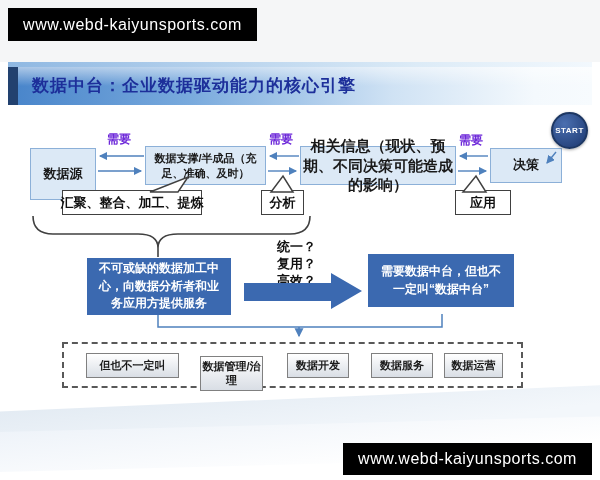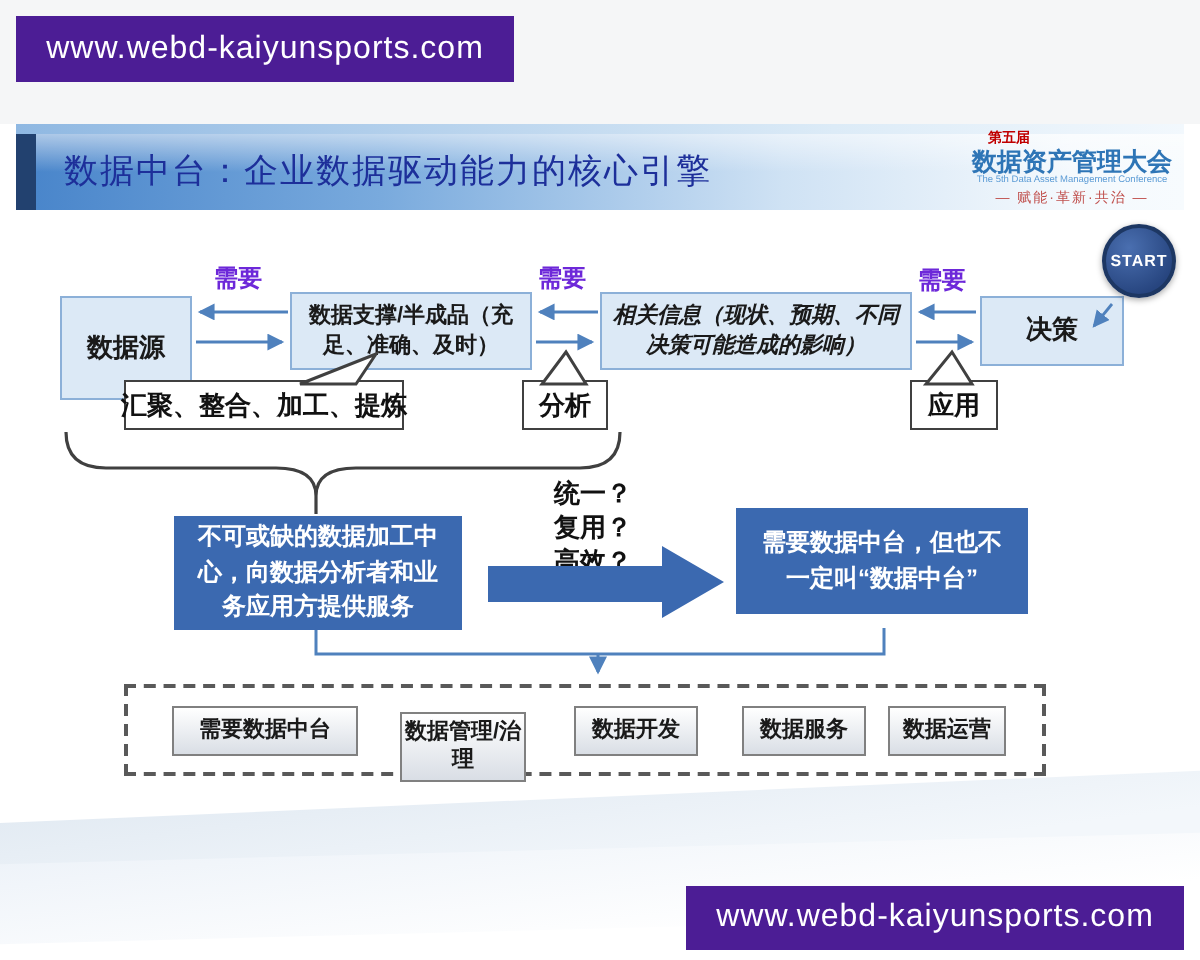--- a/index.html
+++ b/index.html
@@ -1,59 +1,59 @@
 <!DOCTYPE html>
 <html><head>
 <meta charset="utf-8">
 <style>
   html,body{margin:0;padding:0;}
   body{font-family:"Liberation Sans","DejaVu Sans",sans-serif;background:#e9eaec;}
   #canvas{position:relative;width:600px;height:480px;background:#f5f6f7;overflow:hidden;margin:0 auto;}
   .abs{position:absolute;}
-  .bar-dark{background:#4c1d95;color:#fff;display:flex;align-items:center;justify-content:center;
+  .bar-dark{background:#000000;color:#fff;display:flex;align-items:center;justify-content:center;
     font-size:16px;letter-spacing:.5px;z-index:6;}
   #slide{left:0;top:62px;width:600px;height:418px;background:#ffffff;z-index:0;}
   .wave1{left:-20px;top:398px;width:660px;height:46px;background:linear-gradient(175deg,#e3ebf3,#f3f7fb 70%);
     transform:skewY(-2.5deg);z-index:0;}
   .wave2{left:-20px;top:424px;width:660px;height:40px;background:linear-gradient(175deg,#eef3f9,#ffffff 80%);
     transform:skewY(-1.5deg);z-index:0;}
   
   #title-strip{left:8px;top:62px;width:584px;height:5px;
     background:linear-gradient(to right,#8fb8e2,#dcebf7 70%,#f2f8fd);z-index:1;}
   #title-band{left:18px;top:67px;width:574px;height:38px;
     background:linear-gradient(to bottom,rgba(255,255,255,.55),rgba(255,255,255,0) 50%),
       linear-gradient(to right,#4a86cb,#79aadd 30%,#cfe2f4 65%,#f4f9fd 90%,#f7fbfe);z-index:1;}
   #title-accent{left:8px;top:67px;width:10px;height:38px;background:#22416f;z-index:2;}
-  #page-title{left:32px;top:74px;font-size:17px;font-weight:normal;color:#1d2f9a;letter-spacing:1px;z-index:2;white-space:nowrap;}
+  #page-title{left:32px;top:74px;font-size:17px;font-weight:bold;color:#1d2f9a;letter-spacing:1px;z-index:2;white-space:nowrap;}
   
   #logo{left:478px;top:66px;width:116px;text-align:center;z-index:2;line-height:1.15;}
   #logo .edition{display:block;text-align:left;padding-left:16px;font-size:7px;color:#c00000;font-weight:bold;}
   #logo .name{display:block;font-size:12.5px;font-weight:bold;color:#2e75b6;white-space:nowrap;}
   #logo .name-en{display:block;font-size:5px;color:#5b9bd5;white-space:nowrap;transform:scale(.95);}
   #logo .slogan{display:block;font-size:7px;color:#c0504d;margin-top:2px;letter-spacing:1px;}
   #start-btn{left:551px;top:112px;width:37px;height:37px;border-radius:50%;
     background:radial-gradient(circle at 35% 30%,#4a6fb0,#27457f 75%);
     border:2px solid #1d3763;box-shadow:0 1px 3px rgba(0,0,0,.35);
     color:#fff;font-size:8px;font-weight:bold;display:flex;align-items:center;justify-content:center;
     z-index:3;cursor:pointer;box-sizing:border-box;letter-spacing:.5px;}
   
   .fbox{background:#dce9f6;border:1.2px solid #8cb0d8;color:#1a1a1a;display:flex;align-items:center;
     justify-content:center;text-align:center;font-weight:600;z-index:2;box-sizing:border-box;line-height:1.3;}
   #node-source{left:30px;top:148px;width:66px;height:52px;font-size:13px;}
   #node-support{left:145px;top:146px;width:121px;height:39px;font-size:11px;padding:0 4px;}
-  #node-info{left:300px;top:146px;width:156px;height:39px;font-size:11px;padding:0 2px;font-style:italic;}
+  #node-info{left:300px;top:146px;width:156px;height:39px;font-size:15px;padding:0 2px;}
   #node-decision{left:490px;top:148px;width:72px;height:35px;font-size:13px;}
   .need{font-size:12px;font-weight:bold;color:#6d28d9;z-index:2;}
   #need-1{left:107px;top:131px;} #need-2{left:269px;top:131px;} #need-3{left:459px;top:132px;}
   
   .callout{background:#fff;border:1.5px solid #404040;color:#111;font-size:13px;font-weight:bold;
     display:flex;align-items:center;justify-content:center;z-index:2;box-sizing:border-box;white-space:nowrap;}
   #callout-aggregate{left:62px;top:190px;width:140px;height:25px;}
   #callout-analyze{left:261px;top:190px;width:43px;height:25px;}
-  #callout-apply{left:455px;top:190px;width:44px;height:25px;font-family:Liberation Mono, monospace;}
+  #callout-apply{left:455px;top:190px;width:56px;height:25px;font-family:Liberation Mono, monospace;}
   
   #questions{left:277px;top:238px;z-index:2;font-size:13px;font-weight:bold;color:#111;line-height:17px;}
   .bluebox{background:#3b69b0;color:#fff;font-weight:bold;font-size:12px;line-height:1.45;
     display:flex;align-items:center;justify-content:center;text-align:center;z-index:2;box-sizing:border-box;}
   #center-box{left:87px;top:258px;width:144px;height:57px;padding:8px 8px;}
   #conclusion-box{left:368px;top:254px;width:146px;height:53px;padding:2px 8px;}
   
   #modules-frame{left:62px;top:342px;width:461px;height:46px;border:2px dashed #595959;z-index:1;box-sizing:border-box;}
   .module{background:linear-gradient(#ffffff,#d9dee5);border:1px solid #808080;color:#1a1a1a;
     font-size:11px;font-weight:bold;display:flex;align-items:center;justify-content:center;
@@ -78,26 +78,20 @@
 
   <div id="slide" class="abs"></div>
   <div class="abs wave1"></div>
   <div class="abs wave2"></div>
 
   <div id="title-strip" class="abs"></div>
   <div id="title-band" class="abs"></div>
   <div id="title-accent" class="abs"></div>
   <div id="page-title" class="abs">数据中台：企业数据驱动能力的核心引擎</div>
 
-  <div id="logo" class="abs">
-    <span class="edition">第五届</span>
-    <span class="name">数据资产管理大会</span>
-    <span class="name-en">The 5th Data Asset Management Conference</span>
-    <span class="slogan">— 赋能·革新·共治 —</span>
-  </div>
 
   <div id="start-btn" class="abs">START</div>
 
   <div id="node-source" class="abs fbox">数据源</div>
   <div id="node-support" class="abs fbox">数据支撑/半成品（充足、准确、及时）</div>
   <div id="node-info" class="abs fbox">相关信息（现状、预期、不同决策可能造成的影响）</div>
   <div id="node-decision" class="abs fbox">决策</div>
 
   <div id="need-1" class="abs need">需要</div>
   <div id="need-2" class="abs need">需要</div>
@@ -109,21 +103,21 @@
 
   <div id="questions" class="abs">
     <div>统一？</div>
     <div>复用？</div>
     <div>高效？</div>
   </div>
   <div id="center-box" class="abs bluebox">不可或缺的数据加工中心，向数据分析者和业务应用方提供服务</div>
   <div id="conclusion-box" class="abs bluebox">需要数据中台，但也不一定叫“数据中台”</div>
 
   <div id="modules-frame" class="abs"></div>
-  <div id="module-0" class="abs module">需要数据中台</div>
+  <div id="module-0" class="abs module">但也不一定叫</div>
   <div id="module-1" class="abs module">数据管理/治理</div>
   <div id="module-2" class="abs module">数据开发</div>
   <div id="module-3" class="abs module">数据服务</div>
   <div id="module-4" class="abs module">数据运营</div>
 
   <svg id="overlay" class="abs" viewBox="0 0 600 480">
     <defs>
       <marker id="arr" markerWidth="7" markerHeight="7" refX="5.2" refY="3" orient="auto">
         <path d="M0,0 L6,3 L0,6 z" fill="#4f81bd"></path>
       </marker>

